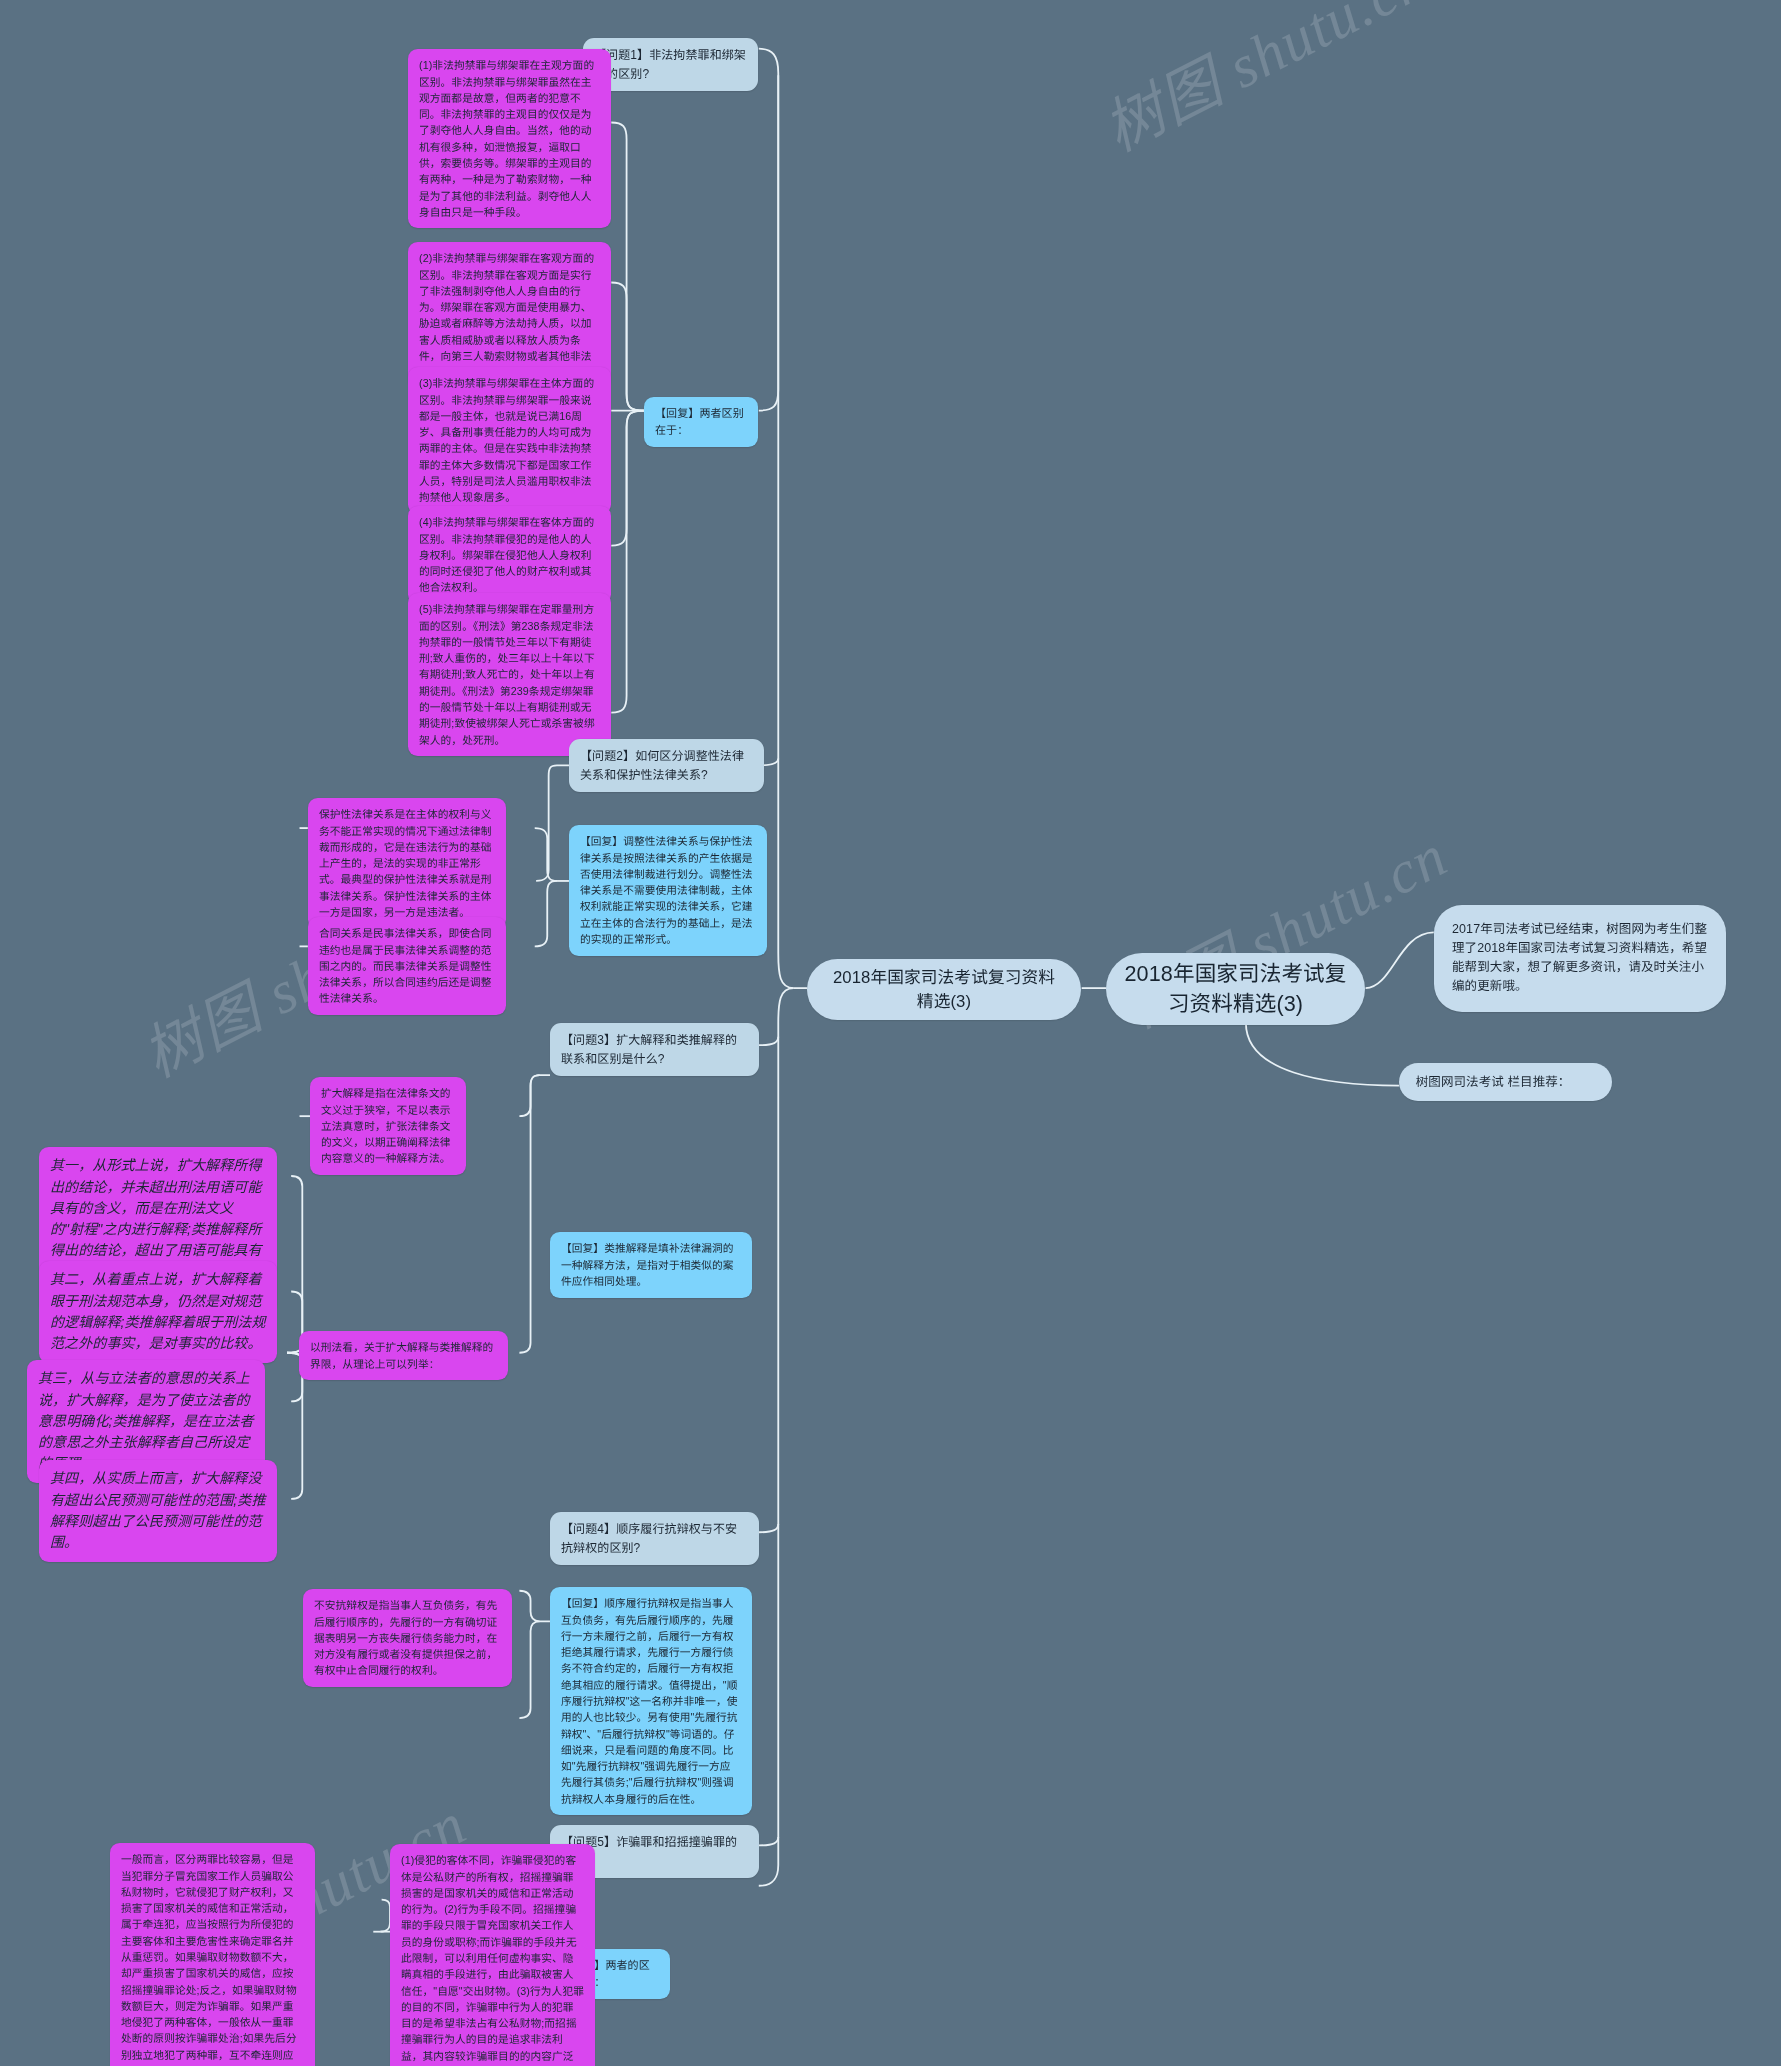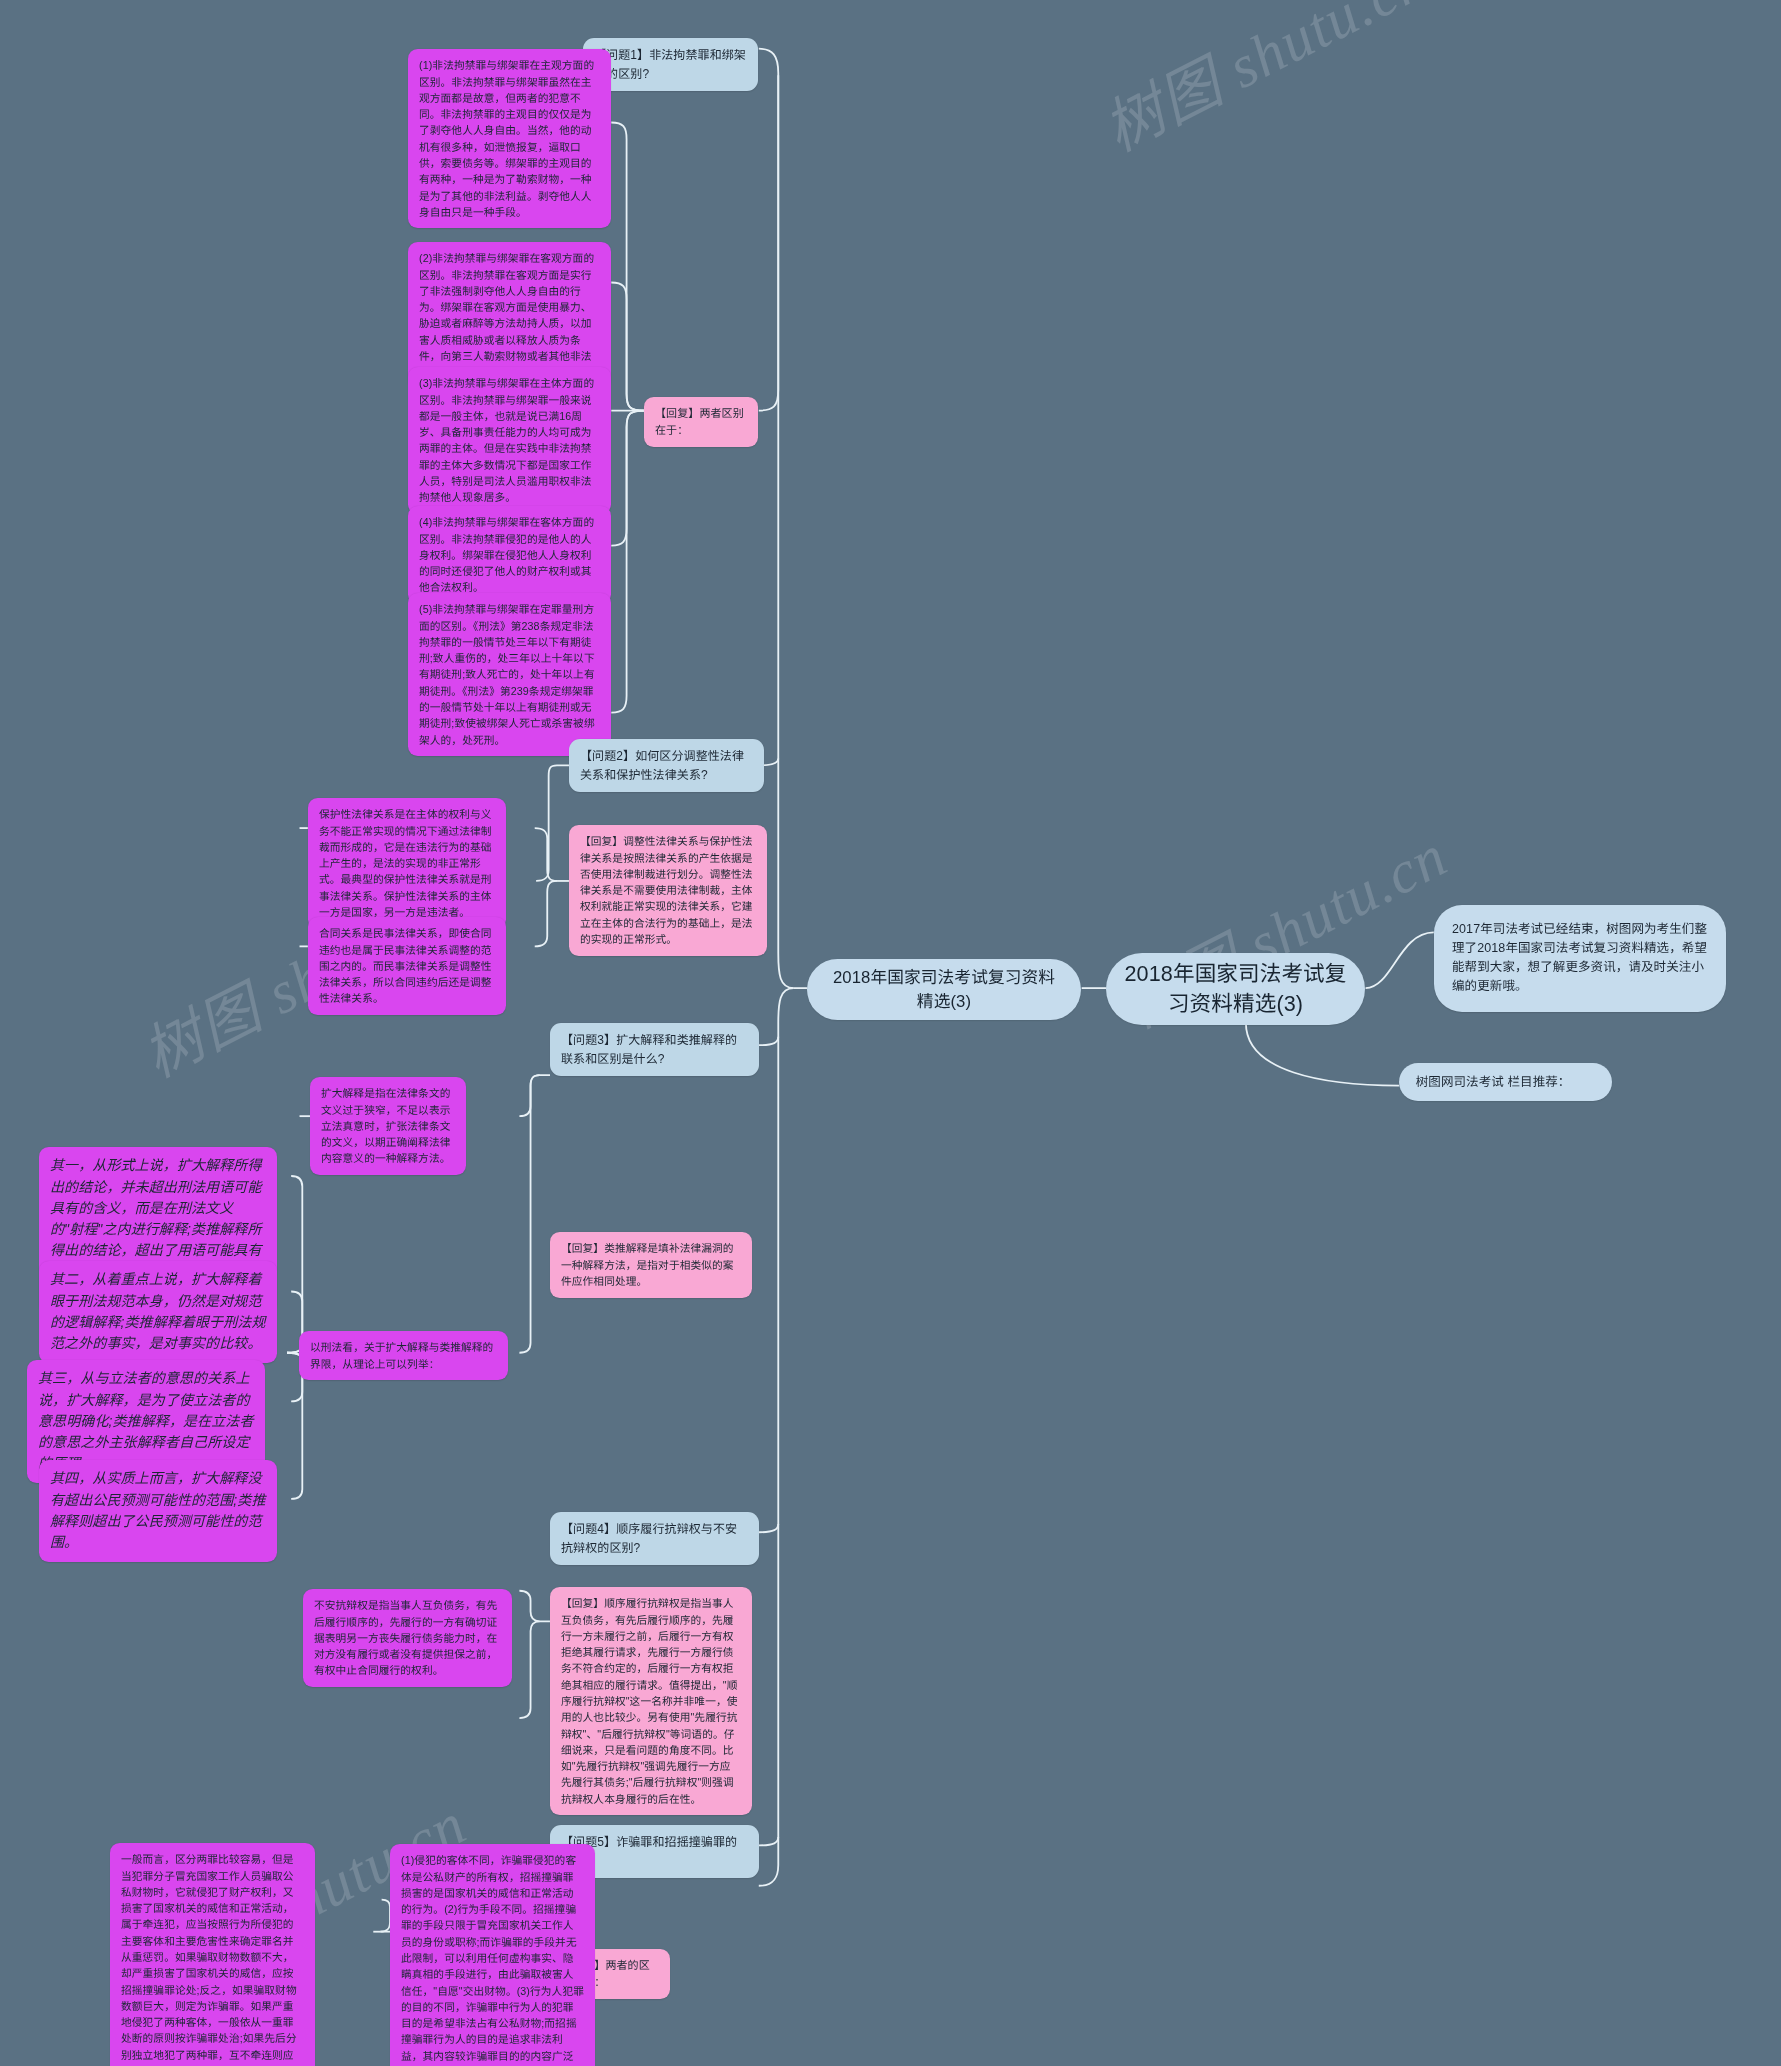--- a/index.html
+++ b/index.html
@@ -69,21 +69,21 @@
   .node.root-sub {
     background: #c6dced;
     border-radius: 28px;
   }
   .node.q {
     background: #bed7e7;
     border-radius: 11px;
     font-size: 12px;
   }
   .node.reply {
-    background: #f9a8d4;
+    background: #7dd3fc;
     font-size: 11px;
   }
   .node.leaf {
     font-size: 11px;
   }
   .node.small {
     font-size: 14px;
     font-style: italic;
   }
 </style>

